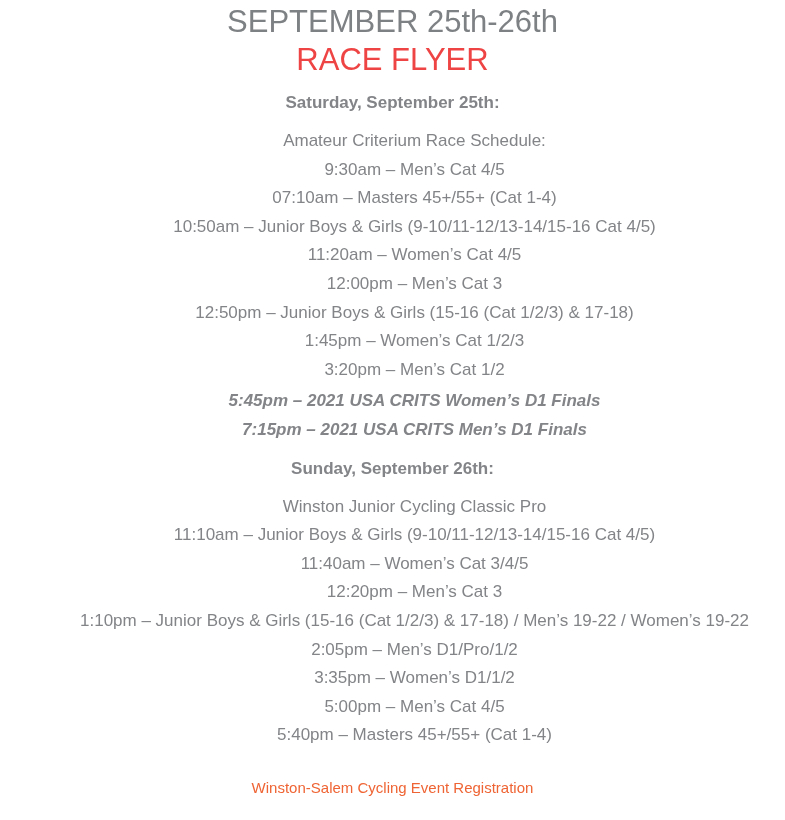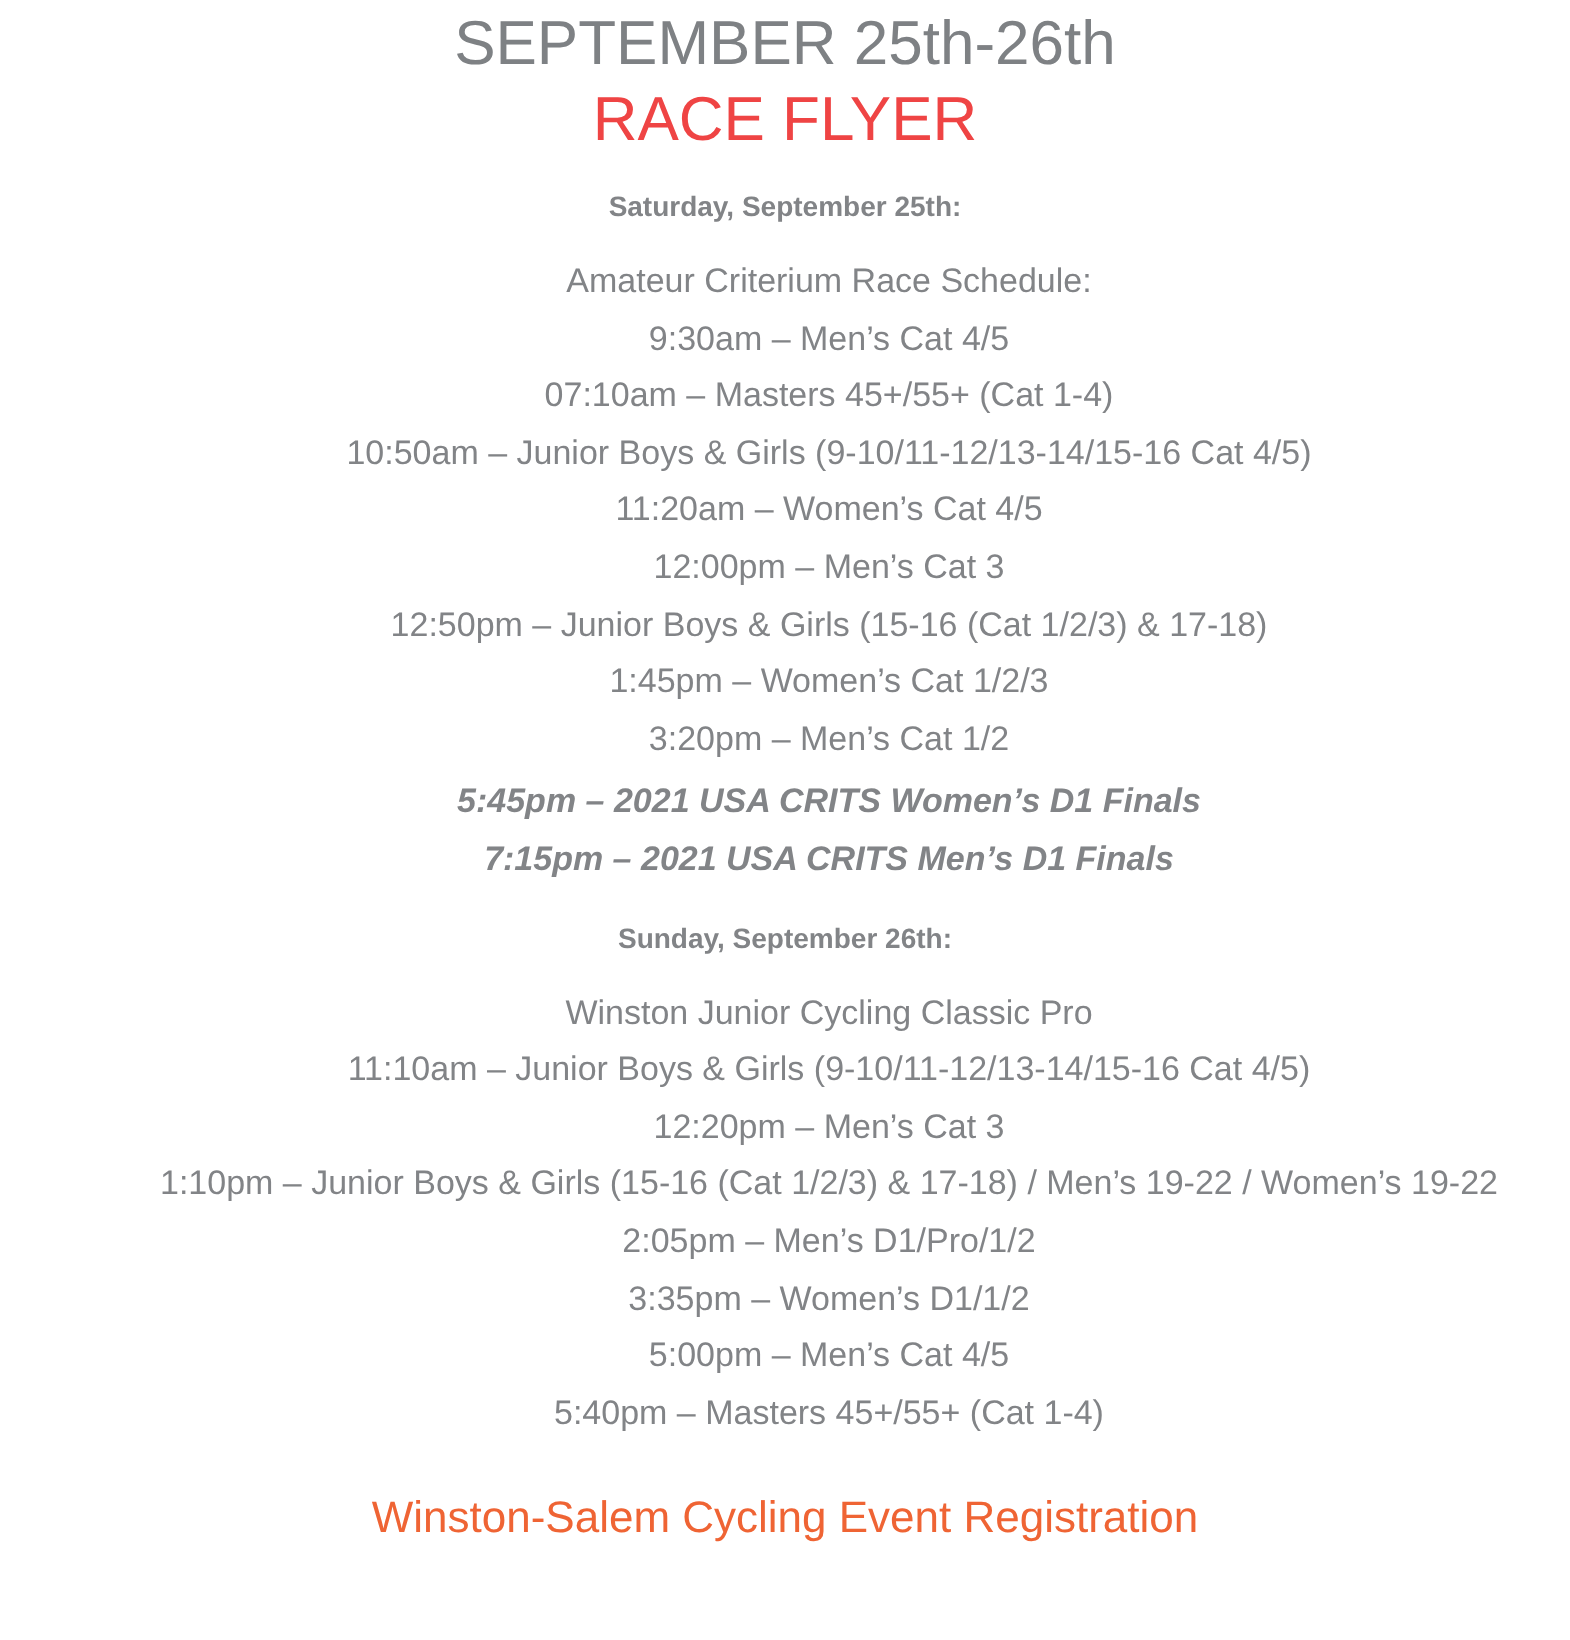--- a/index.html
+++ b/index.html
@@ -29,21 +29,21 @@
     color: #7e8184;
   }
   .title-line {
     display: block;
   }
   .title-accent {
     color: #ef4444;
   }
   .day-heading {
     margin: 13px 0 0;
-    font-size: 14px;
+    font-size: 17px;
     line-height: 22px;
     font-weight: 700;
     color: #828487;
     text-align: center;
   }
   .schedule {
     margin: 13px 0 0;
     font-size: 17px;
     line-height: 28.6px;
     font-weight: 400;
@@ -54,21 +54,21 @@
   }
   .finals {
     margin: 3px;
     font-size: 17px;
     line-height: 28.6px;
     font-weight: 700;
     font-style: italic;
   }
   .registration {
     margin: 24px 0 6px;
-    font-size: 22px;
+    font-size: 15px;
     line-height: 28.6px;
   }
   .registration a {
     color: #ef6434;
     text-decoration: none;
     cursor: pointer;
   }
 </style>
 </head>
 <body>
@@ -97,20 +97,21 @@
   <div class="finals">
     <div class="schedule-line">5:45pm – 2021 USA CRITS Women’s D1 Finals</div>
     <div class="schedule-line">7:15pm – 2021 USA CRITS Men’s D1 Finals</div>
   </div>
 
   <p class="day-heading">Sunday, September 26th:</p>
 
   <div class="schedule">
     <div class="schedule-line">Winston Junior Cycling Classic Pro</div>
     <div class="schedule-line">11:10am – Junior Boys &amp; Girls (9-10/11-12/13-14/15-16 Cat 4/5)</div>
+    <div class="schedule-line">11:40am – Women’s Cat 3/4/5</div>
     <div class="schedule-line">12:20pm – Men’s Cat 3</div>
     <div class="schedule-line">1:10pm – Junior Boys &amp; Girls (15-16 (Cat 1/2/3) &amp; 17-18) / Men’s 19-22 / Women’s 19-22</div>
     <div class="schedule-line">2:05pm – Men’s D1/Pro/1/2</div>
     <div class="schedule-line">3:35pm – Women’s D1/1/2</div>
     <div class="schedule-line">5:00pm – Men’s Cat 4/5</div>
     <div class="schedule-line">5:40pm – Masters 45+/55+ (Cat 1-4)</div>
   </div>
 
   <p class="registration">
     <a href="#">Winston-Salem Cycling Event Registration</a>

